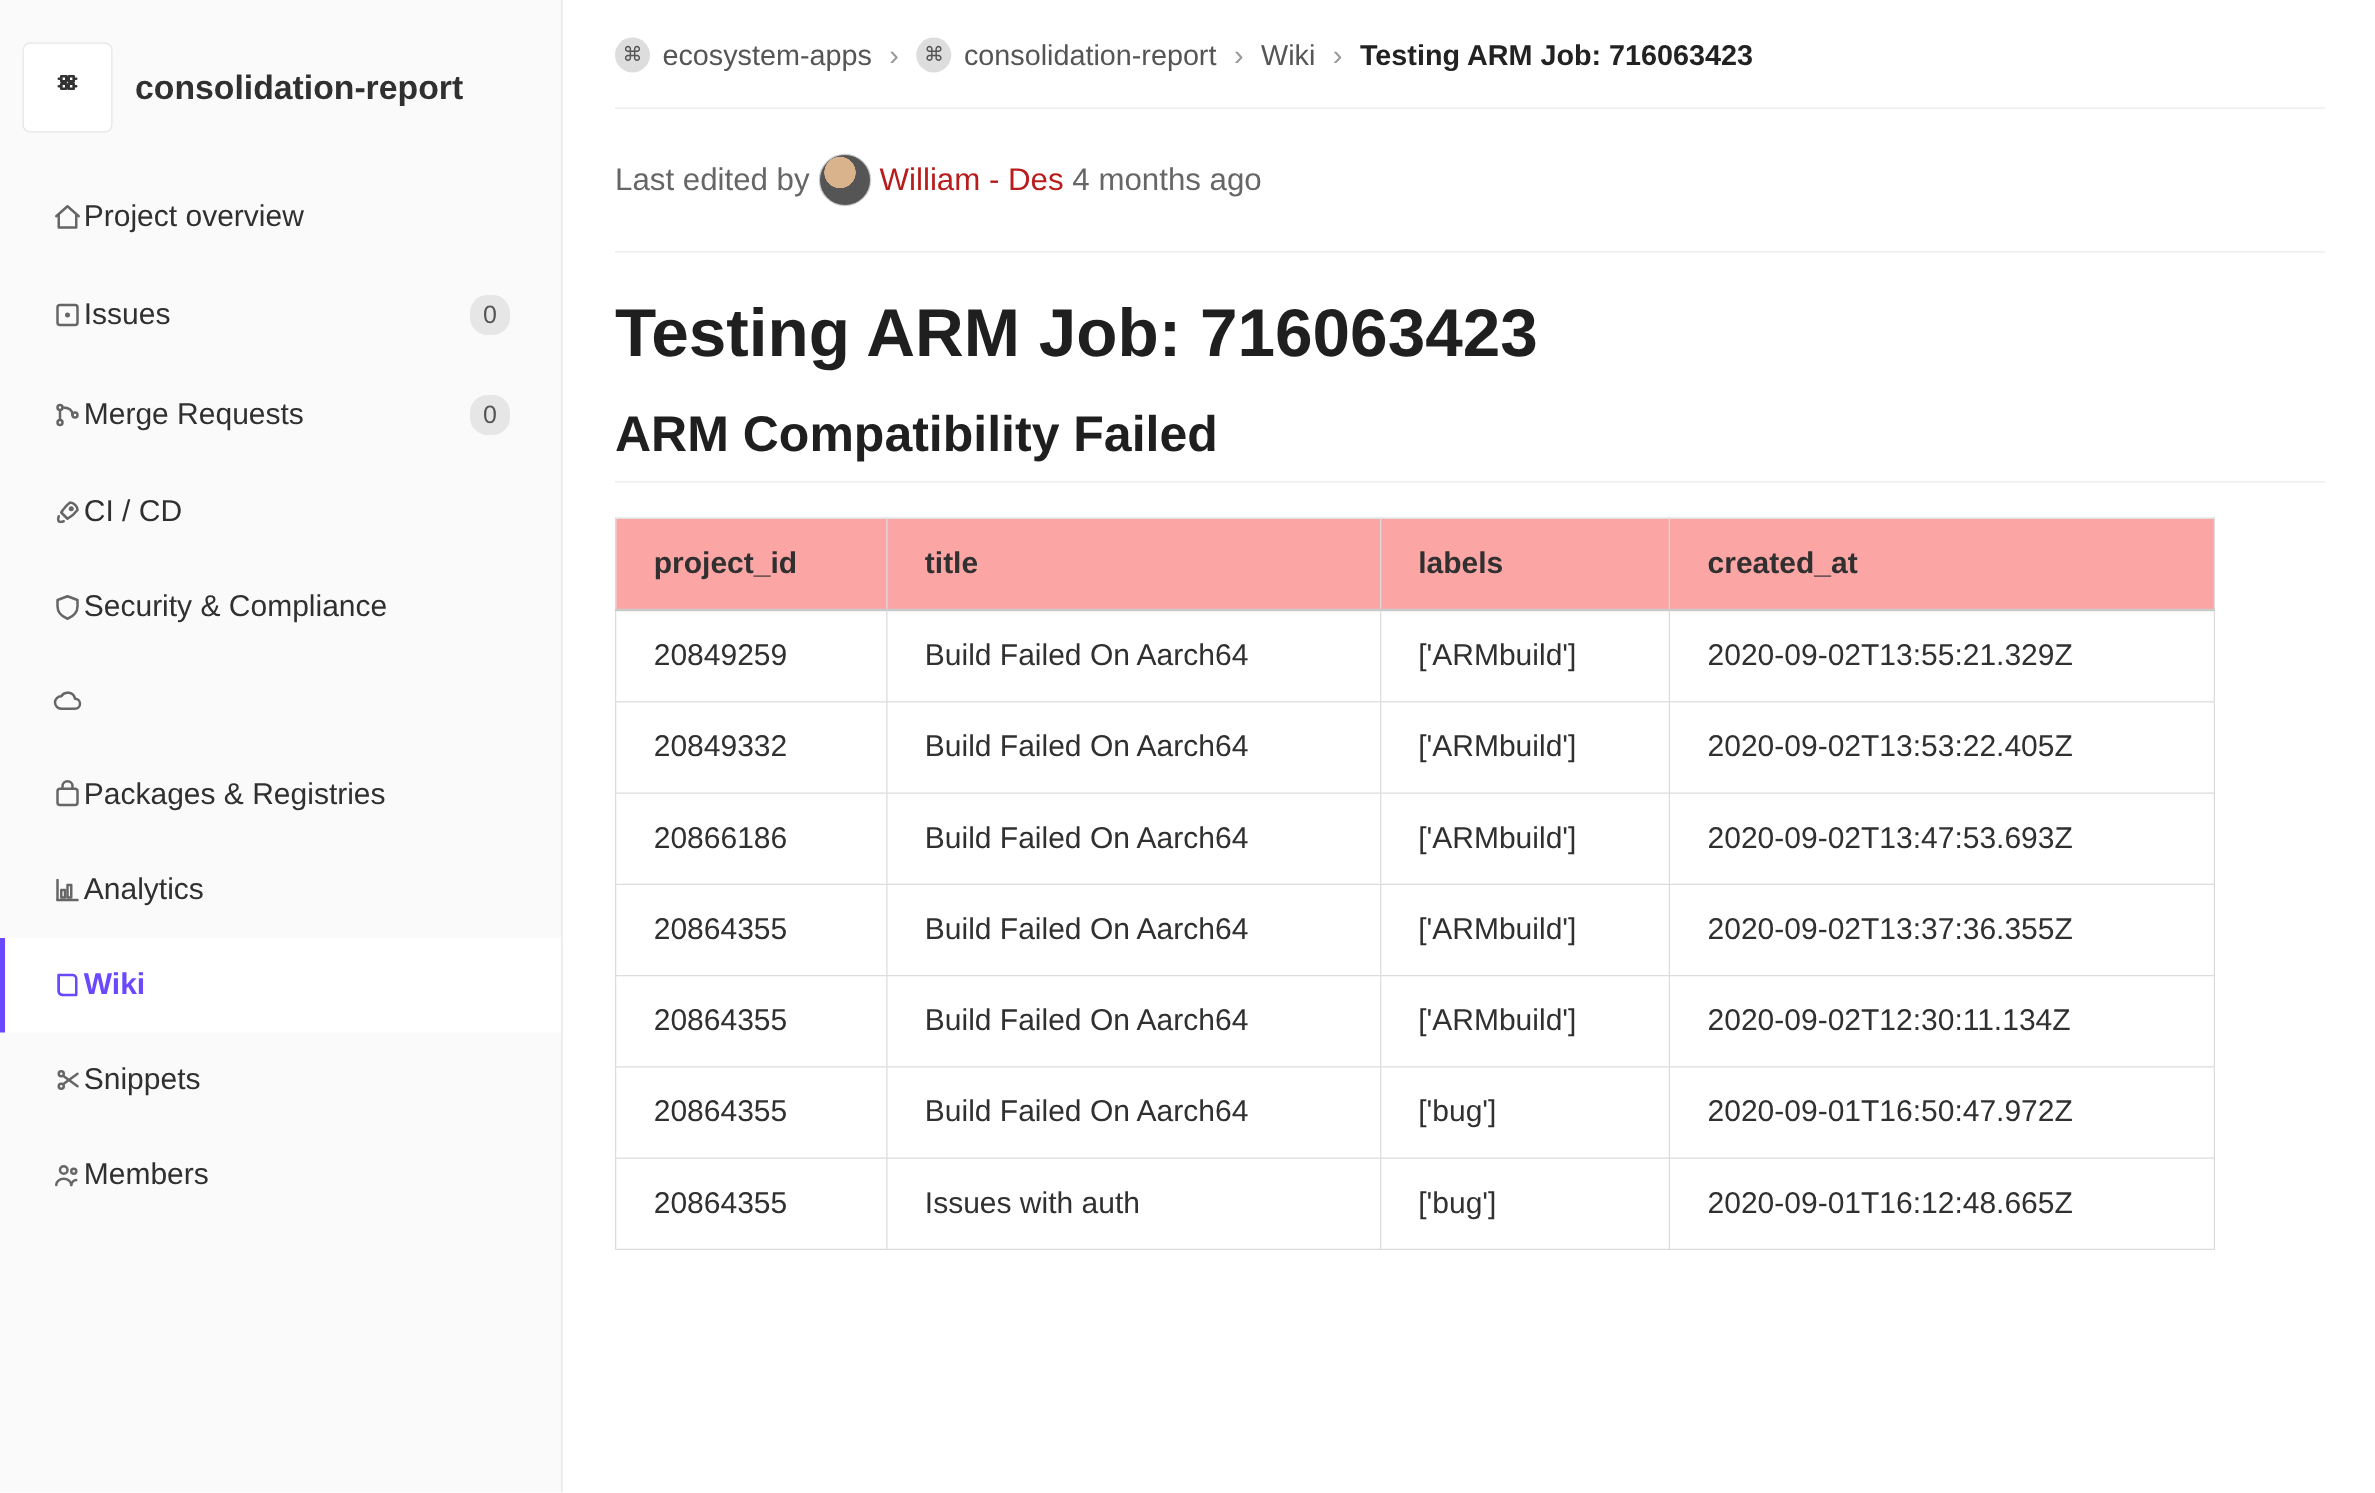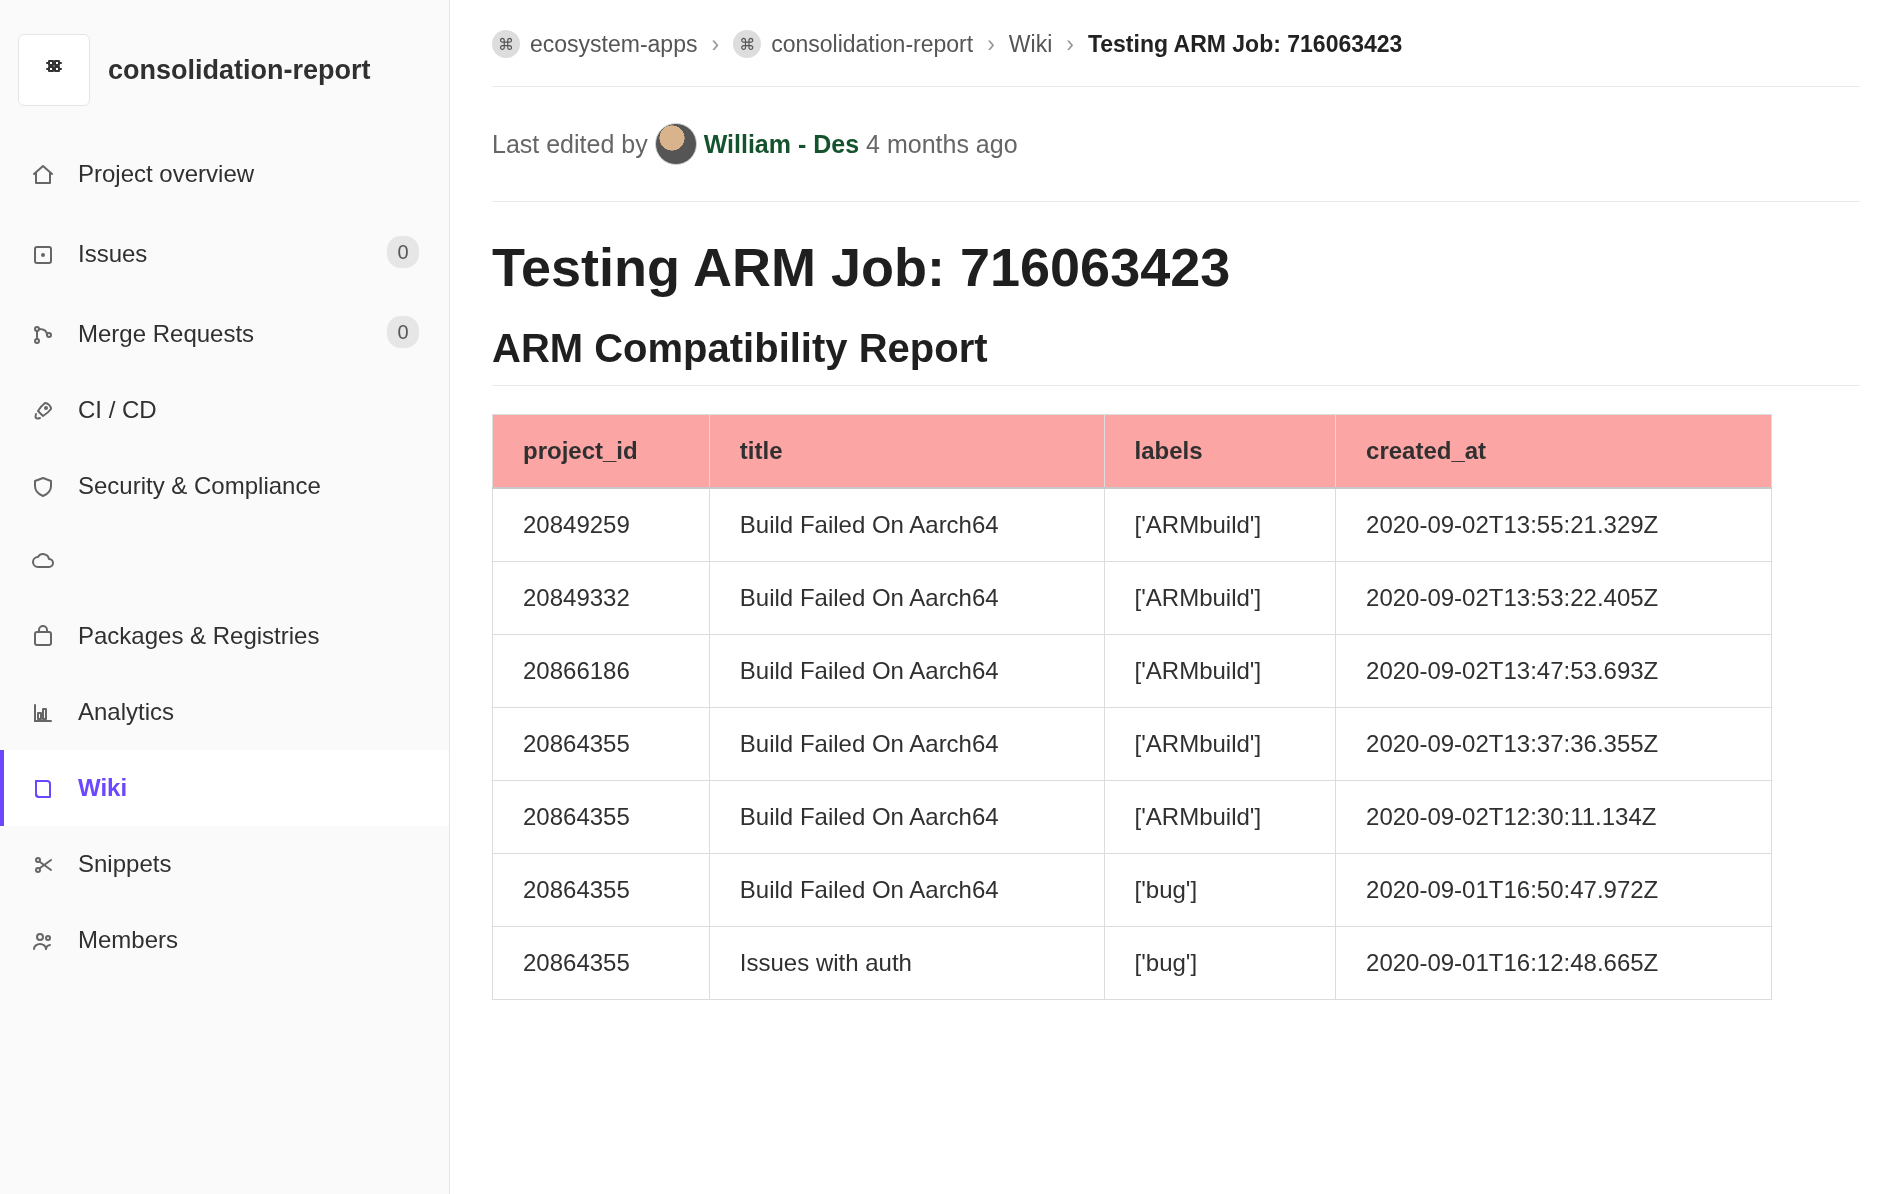--- a/index.html
+++ b/index.html
@@ -42,23 +42,22 @@
     font-size: 40px;
     color: #333;
   }
   .project-name {
     font-size: 27px;
     font-weight: 700;
     color: #303030;
   }
   .nav-item {
     display: flex;
-    align-items: flex-end;
-    gap: 22px;
-    padding: 24px 30px;
+    align-items: center;
+    padding: 24px 41px;
     font-size: 24px;
     color: #303030;
     cursor: pointer;
     position: relative;
   }
   .nav-item.active {
     background: #ffffff;
     color: #6b48ff;
     font-weight: 700;
     box-shadow: inset 4px 0 0 #6b48ff;
@@ -129,21 +128,21 @@
     font-size: 25px;
     color: #666;
   }
   .edited-row .avatar {
     width: 42px;
     height: 42px;
     border-radius: 50%;
     background: radial-gradient(circle at 40% 35%, #d9b38c 0 35%, #555 36% 100%);
     border: 1px solid #ccc;
   }
-  .edited-row .author { color: #14532d; font-weight: 700; }
+  .edited-row .author { color: #b91c1c; font-weight: 400; }
   .page-title {
     font-size: 54px;
     font-weight: 700;
     margin: 34px 0 18px;
     color: #1f1f1f;
   }
   .section-title {
     font-size: 40px;
     font-weight: 700;
     margin: 28px 0 14px;
@@ -325,21 +324,21 @@
 
     <div class="edited-row">
       <span>Last edited by</span>
       <span class="avatar"></span>
       <span class="author">William - Des</span>
       <span>4 months ago</span>
     </div>
 
     <h1 class="page-title">Testing ARM Job: 716063423</h1>
 
-    <h2 class="section-title">ARM Compatibility Report</h2>
+    <h2 class="section-title">ARM Compatibility Failed</h2>
     <hr class="section-rule">
 
     <table class="report">
       <thead>
           <tr id="report-head">
             <th>project_id</th>
             <th>title</th>
             <th>labels</th>
             <th>created_at</th>
           </tr>

